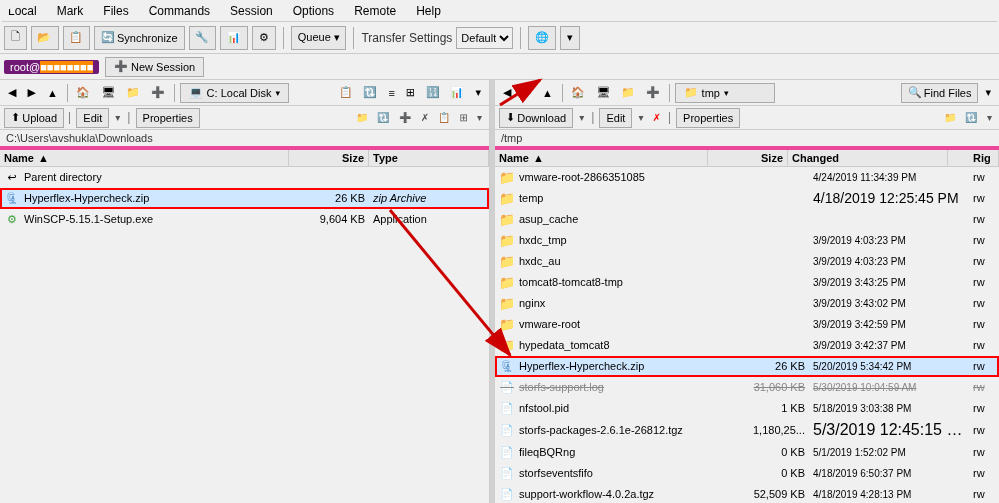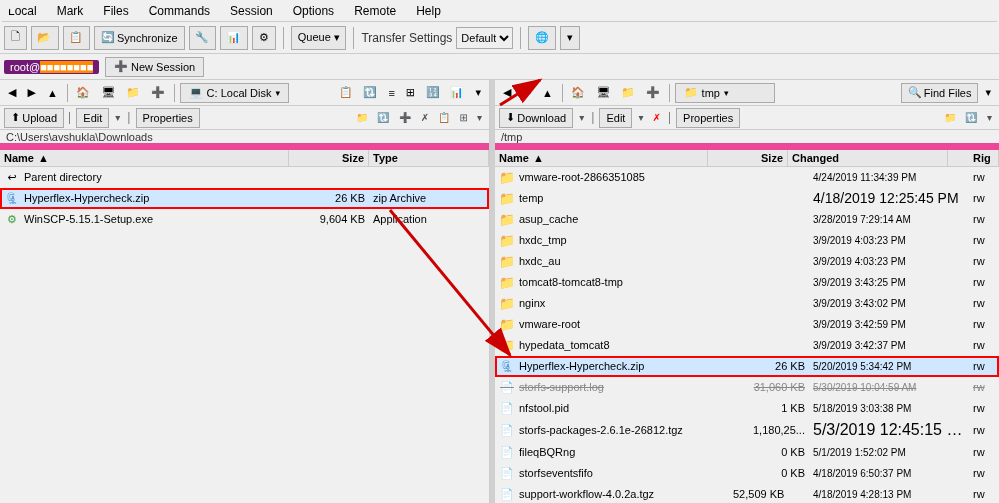--- a/index.html
+++ b/index.html
@@ -31,21 +31,21 @@
     .panel-toolbar-btn { background: #e8e8e8; border: 1px solid #aaa; padding: 1px 6px; font-size: 11px; cursor: pointer; height: 20px; display: flex; align-items: center; gap: 2px; }
     .nav-btn { background: none; border: 1px solid transparent; padding: 1px 3px; font-size: 11px; cursor: pointer; height: 20px; }
     .panel-sep { width: 1px; height: 18px; background: #aaa; margin: 0 2px; }
     .location-btn { background: #e8e8e8; border: 1px solid #aaa; padding: 1px 8px; font-size: 11px; cursor: pointer; height: 20px; display: flex; align-items: center; gap: 4px; min-width: 100px; }
     .location-btn::after { content: '▾'; font-size: 9px; }
 
     
     .panel-toolbar2 { background: #f0f0f0; border-bottom: 1px solid #ccc; display: flex; align-items: center; gap: 3px; padding: 2px 4px; height: 24px; flex-shrink: 0; }
 
     
-    .path-label { background: #f0f0f0; border-bottom: 7px solid #ec4899; padding: 2px 6px; font-size: 11px; color: #333; height: 20px; flex-shrink: 0; display: flex; align-items: center; }
+    .path-label { background: #f0f0f0; border-bottom: 4px solid #ec4899; padding: 2px 6px; font-size: 11px; color: #333; height: 20px; flex-shrink: 0; display: flex; align-items: center; }
 
     
     .file-list-container { flex: 1; overflow: hidden; display: flex; flex-direction: column; }
     .file-list-header { display: flex; background: #e8e8e8; border-bottom: 1px solid #ccc; flex-shrink: 0; }
     .col-header { padding: 2px 4px; font-size: 11px; font-weight: bold; border-right: 1px solid #ccc; cursor: pointer; display: flex; align-items: center; gap: 2px; white-space: nowrap; overflow: hidden; }
     .file-list { overflow-y: auto; flex: 1; }
     .file-row { display: flex; align-items: center; padding: 1px 0; cursor: pointer; border-bottom: 1px solid #f0f0f0; }
     .file-cell { padding: 1px 4px; font-size: 11px; overflow: hidden; text-overflow: ellipsis; white-space: nowrap; }
     .file-icon { width: 16px; height: 16px; flex-shrink: 0; margin-right: 2px; display: inline-flex; align-items: center; justify-content: center; }
 
@@ -196,21 +196,21 @@
             <div class="file-cell" style="width:80px; text-align:right;"></div>
             <div class="file-cell" style="width:120px;"></div>
           </div>
 
           <div class="file-row red-box" style="background:#d0e8ff;">
             <div class="file-cell" style="flex:1; display:flex; align-items:center; gap:2px;">
               <span class="file-icon icon-zip">🗜</span>
               <span>Hyperflex-Hypercheck.zip</span>
             </div>
             <div class="file-cell" style="width:80px; text-align:right;">26 KB</div>
-            <div class="file-cell" style="width:120px;">zip Archive</div>
+            <div class="file-cell" style="width:120px;font-style:italic;">zip Archive</div>
           </div>
 
           <div class="file-row">
             <div class="file-cell" style="flex:1; display:flex; align-items:center; gap:2px;">
               <span class="file-icon icon-exe">⚙</span>
               <span>WinSCP-5.15.1-Setup.exe</span>
             </div>
             <div class="file-cell" style="width:80px; text-align:right;">9,604 KB</div>
             <div class="file-cell" style="width:120px;">Application</div>
           </div>
@@ -304,21 +304,20 @@
     <div class="file-cell" style="width:80px; text-align:right;"></div>
     <div class="file-cell" style="width:160px; font-size:14px;">4/18/2019 12:25:45 PM</div>
     <div class="file-cell" style="width:30px;">rw</div>
   </div>
             <div class="file-row">
     <div class="file-cell" style="flex:1; display:flex; align-items:center; gap:2px;">
       <span class="file-icon icon-folder">📁</span>
       <span>asup_cache</span>
     </div>
     <div class="file-cell" style="width:80px; text-align:right;"></div>
-    <div class="file-cell" style="width:160px; font-size:10px;">3/28/2019 7:29:14 AM</div>
     <div class="file-cell" style="width:30px;">rw</div>
   </div>
             <div class="file-row">
     <div class="file-cell" style="flex:1; display:flex; align-items:center; gap:2px;">
       <span class="file-icon icon-folder">📁</span>
       <span>hxdc_tmp</span>
     </div>
     <div class="file-cell" style="width:80px; text-align:right;"></div>
     <div class="file-cell" style="width:160px; font-size:10px;">3/9/2019 4:03:23 PM</div>
     <div class="file-cell" style="width:30px;">rw</div>
@@ -420,21 +419,21 @@
     </div>
     <div class="file-cell" style="width:80px; text-align:right;">0 KB</div>
     <div class="file-cell" style="width:160px; font-size:10px;">4/18/2019 6:50:37 PM</div>
     <div class="file-cell" style="width:30px;">rw</div>
   </div>
             <div class="file-row">
     <div class="file-cell" style="flex:1; display:flex; align-items:center; gap:2px;">
       <span class="file-icon icon-file">📄</span>
       <span>support-workflow-4.0.2a.tgz</span>
     </div>
-    <div class="file-cell" style="width:80px; ">52,509 KB</div>
+    <div class="file-cell" style="width:80px; text-align:right;">52,509 KB</div>
     <div class="file-cell" style="width:160px; font-size:10px;">4/18/2019 4:28:13 PM</div>
     <div class="file-cell" style="width:30px;">rw</div>
   </div>
           </div>
       </div>
     </div>
   </div>
 
   <svg style="position:absolute; top:0; left:0; width:999px; height:503px; pointer-events:none; z-index:20;">
 

